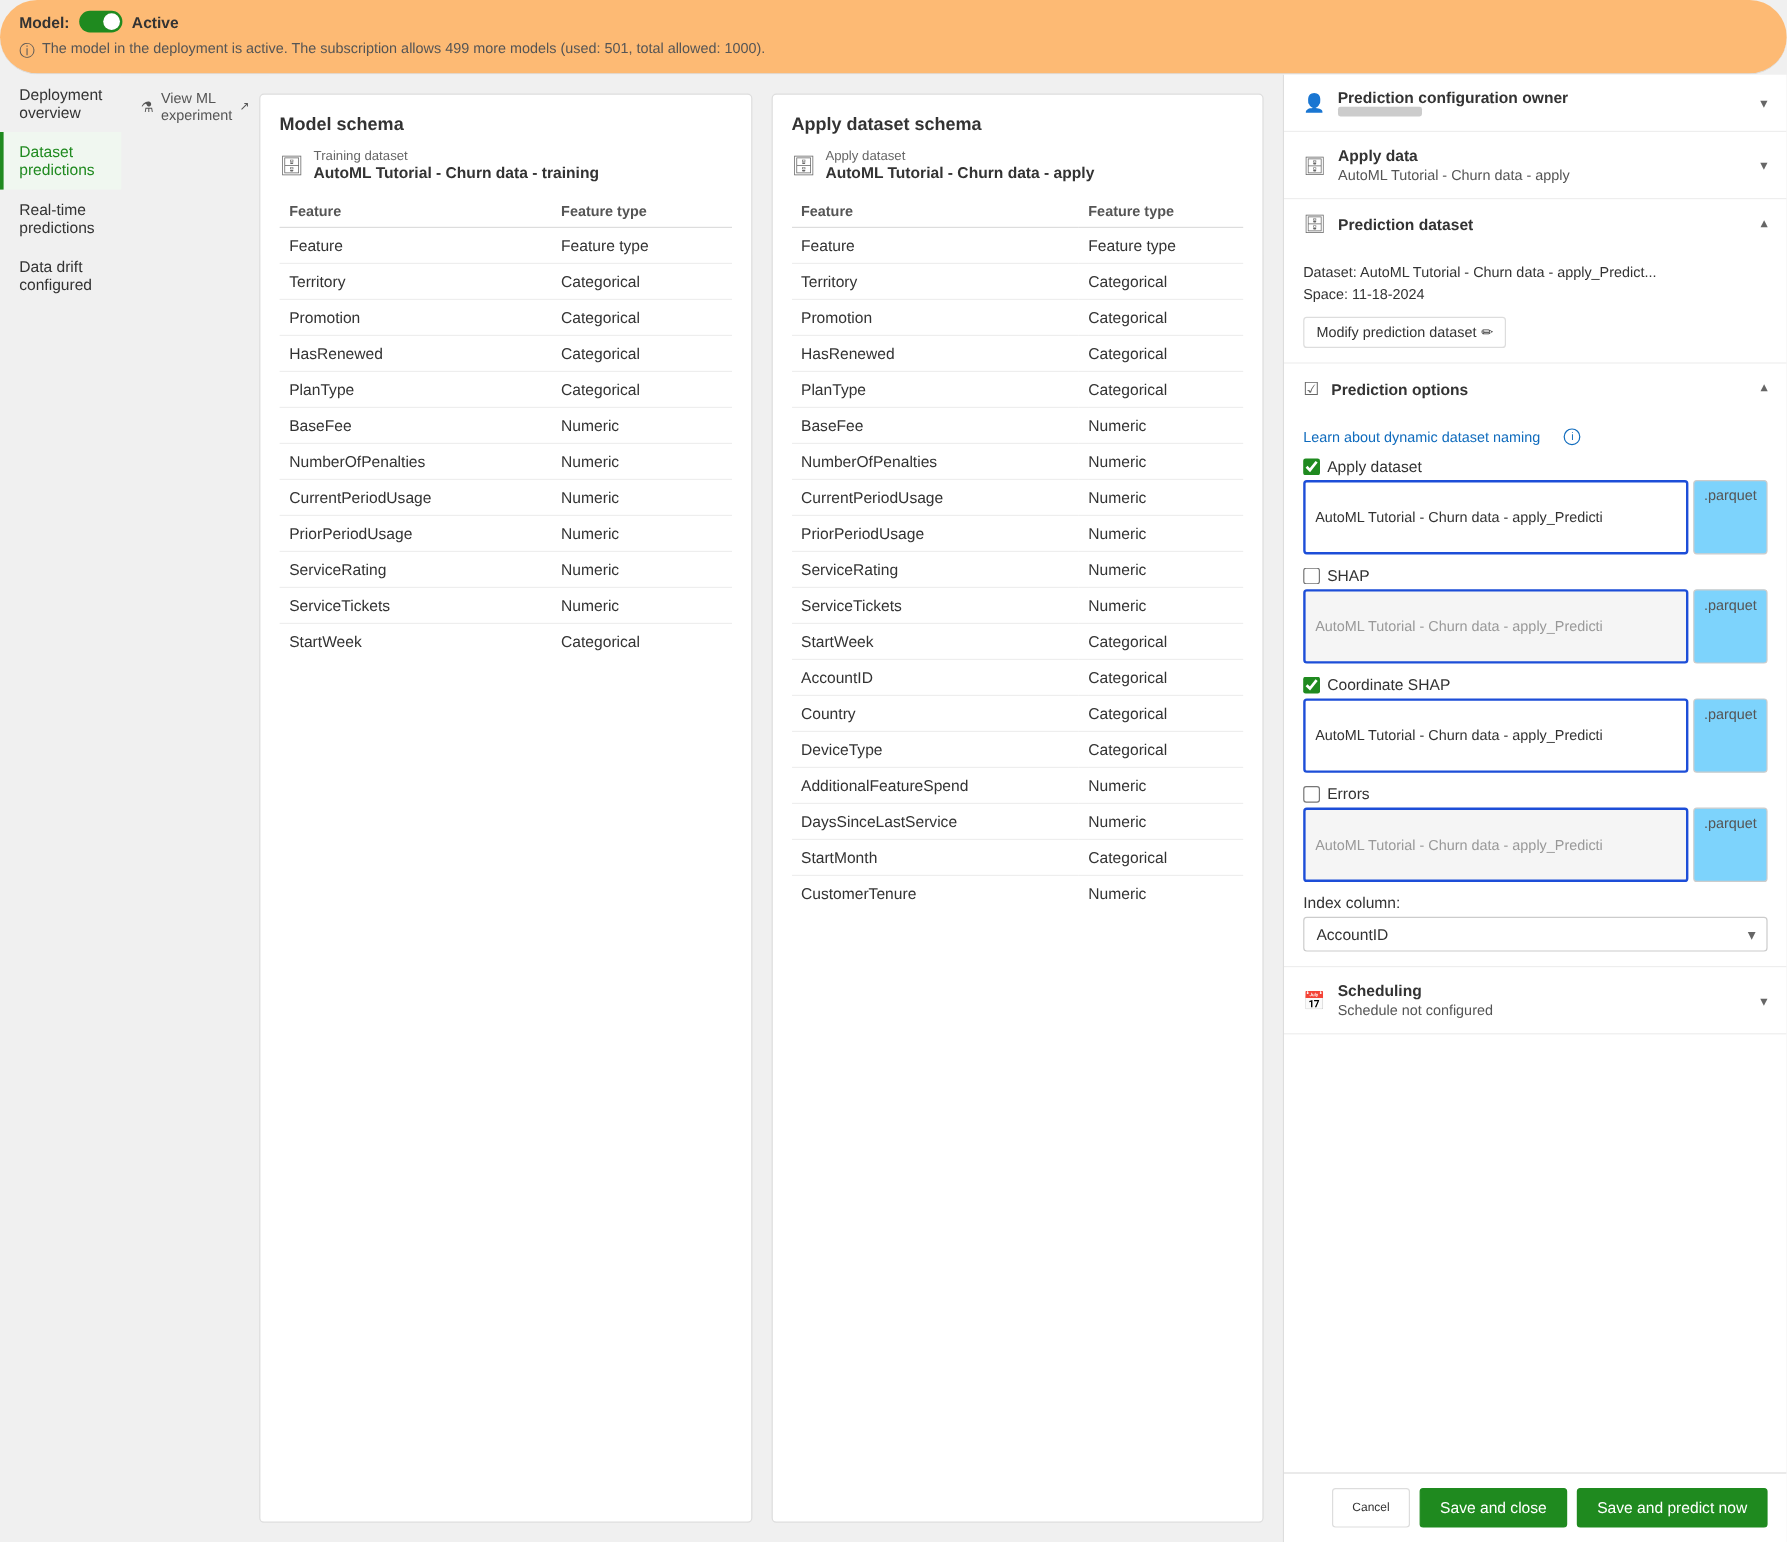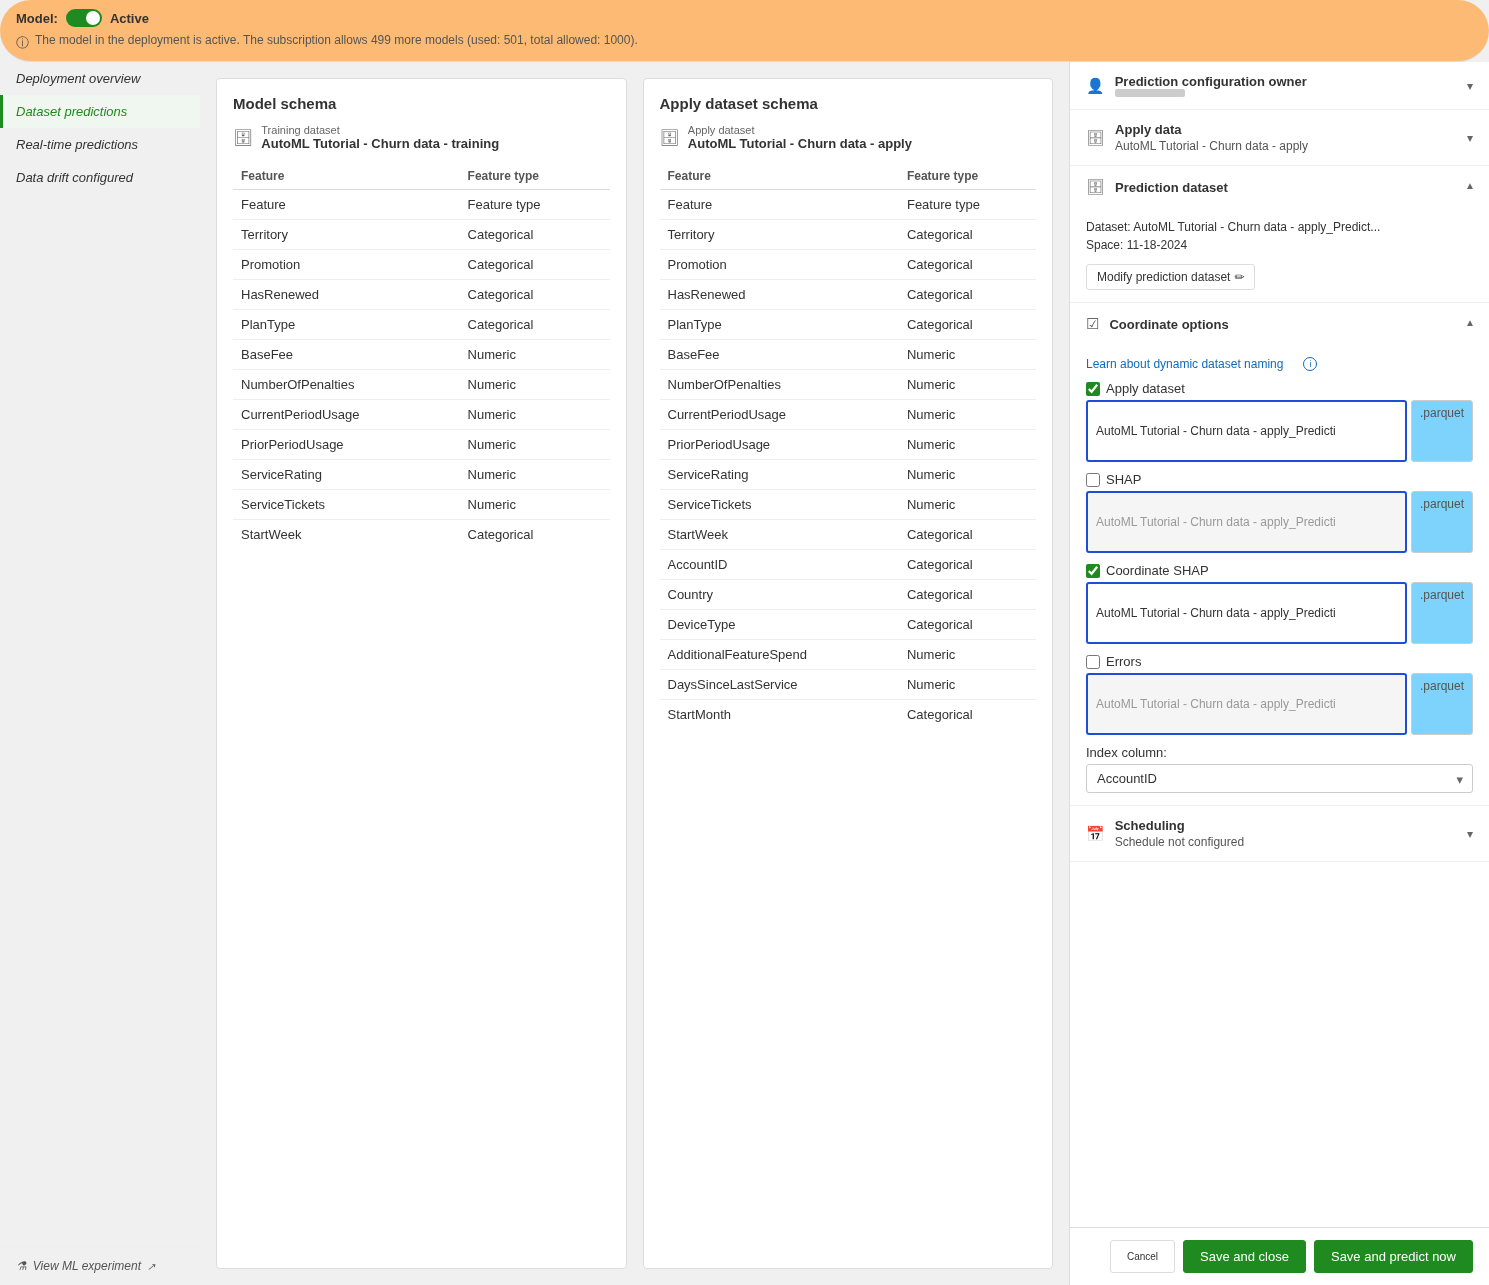--- a/index.html
+++ b/index.html
@@ -86,21 +86,21 @@
 
     
     .footer-buttons { display: flex; justify-content: flex-end; gap: 8px; padding: 12px 16px; border-top: 1px solid #ddd; background: #fff; }
     .btn-cancel { padding: 8px 16px; border: 1px solid #ddd; border-radius: 3px; background: #fff; font-size: 10px; cursor: pointer; color: #333; }
     .btn-save { padding: 8px 16px; border: 1px solid #1f8a1f; border-radius: 3px; background: #1f8a1f; font-size: 13px; cursor: pointer; color: #fff; font-weight: 500; }
     .btn-save-predict { padding: 8px 16px; border: 1px solid #1f8a1f; border-radius: 3px; background: #1f8a1f; font-size: 13px; cursor: pointer; color: #fff; font-weight: 500; }
 
     .checkbox-checked { accent-color: #1f8a1f; }
 
     
-    .sidebar-wrapper { position: relative; width: 200px; display: flex; flex-direction: column; font-style: italic; }
+    .sidebar-wrapper { position: relative; width: 200px; display: flex; flex-direction: row; }
     .sidebar-nav { flex: 1; }
     .sidebar-bottom { padding: 12px 16px; border-top: 1px solid #eee; }
     .sidebar-bottom-link { display: flex; align-items: center; gap: 6px; font-size: 12px; color: #555; cursor: pointer; }
   </style>
 </head>
 <body>
 
 <div class="app-container">
 
   <div class="header">
@@ -288,20 +288,24 @@
                 <td>Numeric</td>
               </tr>
               <tr>
                 <td>DaysSinceLastService</td>
                 <td>Numeric</td>
               </tr>
               <tr>
                 <td>StartMonth</td>
                 <td>Categorical</td>
               </tr>
+              <tr>
+                <td>CustomerTenure</td>
+                <td>Numeric</td>
+              </tr>
             </tbody>
         </table>
       </div>
     </div>
 
     <div class="right-panel">
       <div class="right-panel-content">
 
 
         <div class="config-section">
@@ -341,21 +345,21 @@
               <span>Modify prediction dataset</span>
               <span>✏</span>
             </button>
           </div>
         </div>
 
         <div class="config-section">
           <div class="config-section-header">
             <span class="config-section-icon">☑</span>
             <div class="config-section-header-content">
-              <div class="config-section-title">Coordinate options</div>
+              <div class="config-section-title">Prediction options</div>
             </div>
             <span class="chevron up">▾</span>
           </div>
           <div class="prediction-options-body">
             <a class="learn-link" href="#">
               <span>Learn about dynamic dataset naming</span>
               <span class="info-circle">i</span>
             </a>
 
             <div class="option-row">

